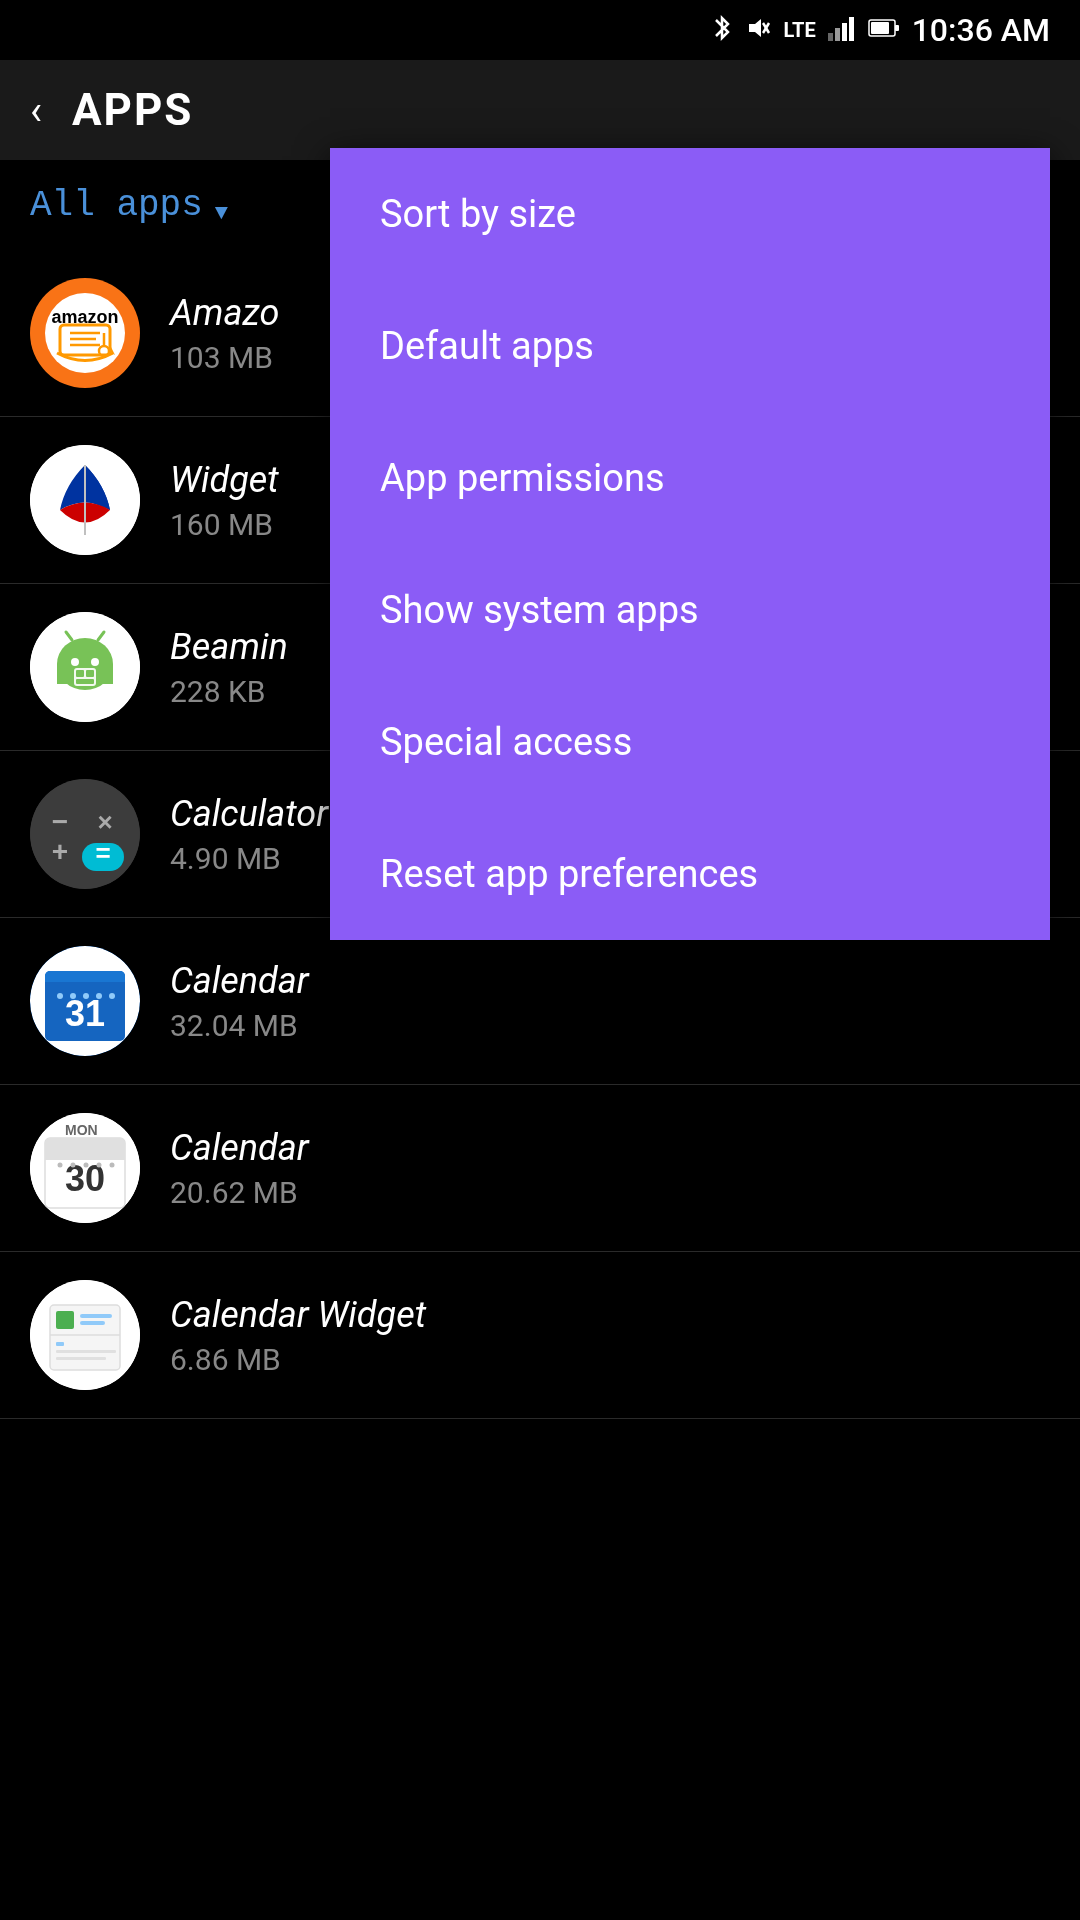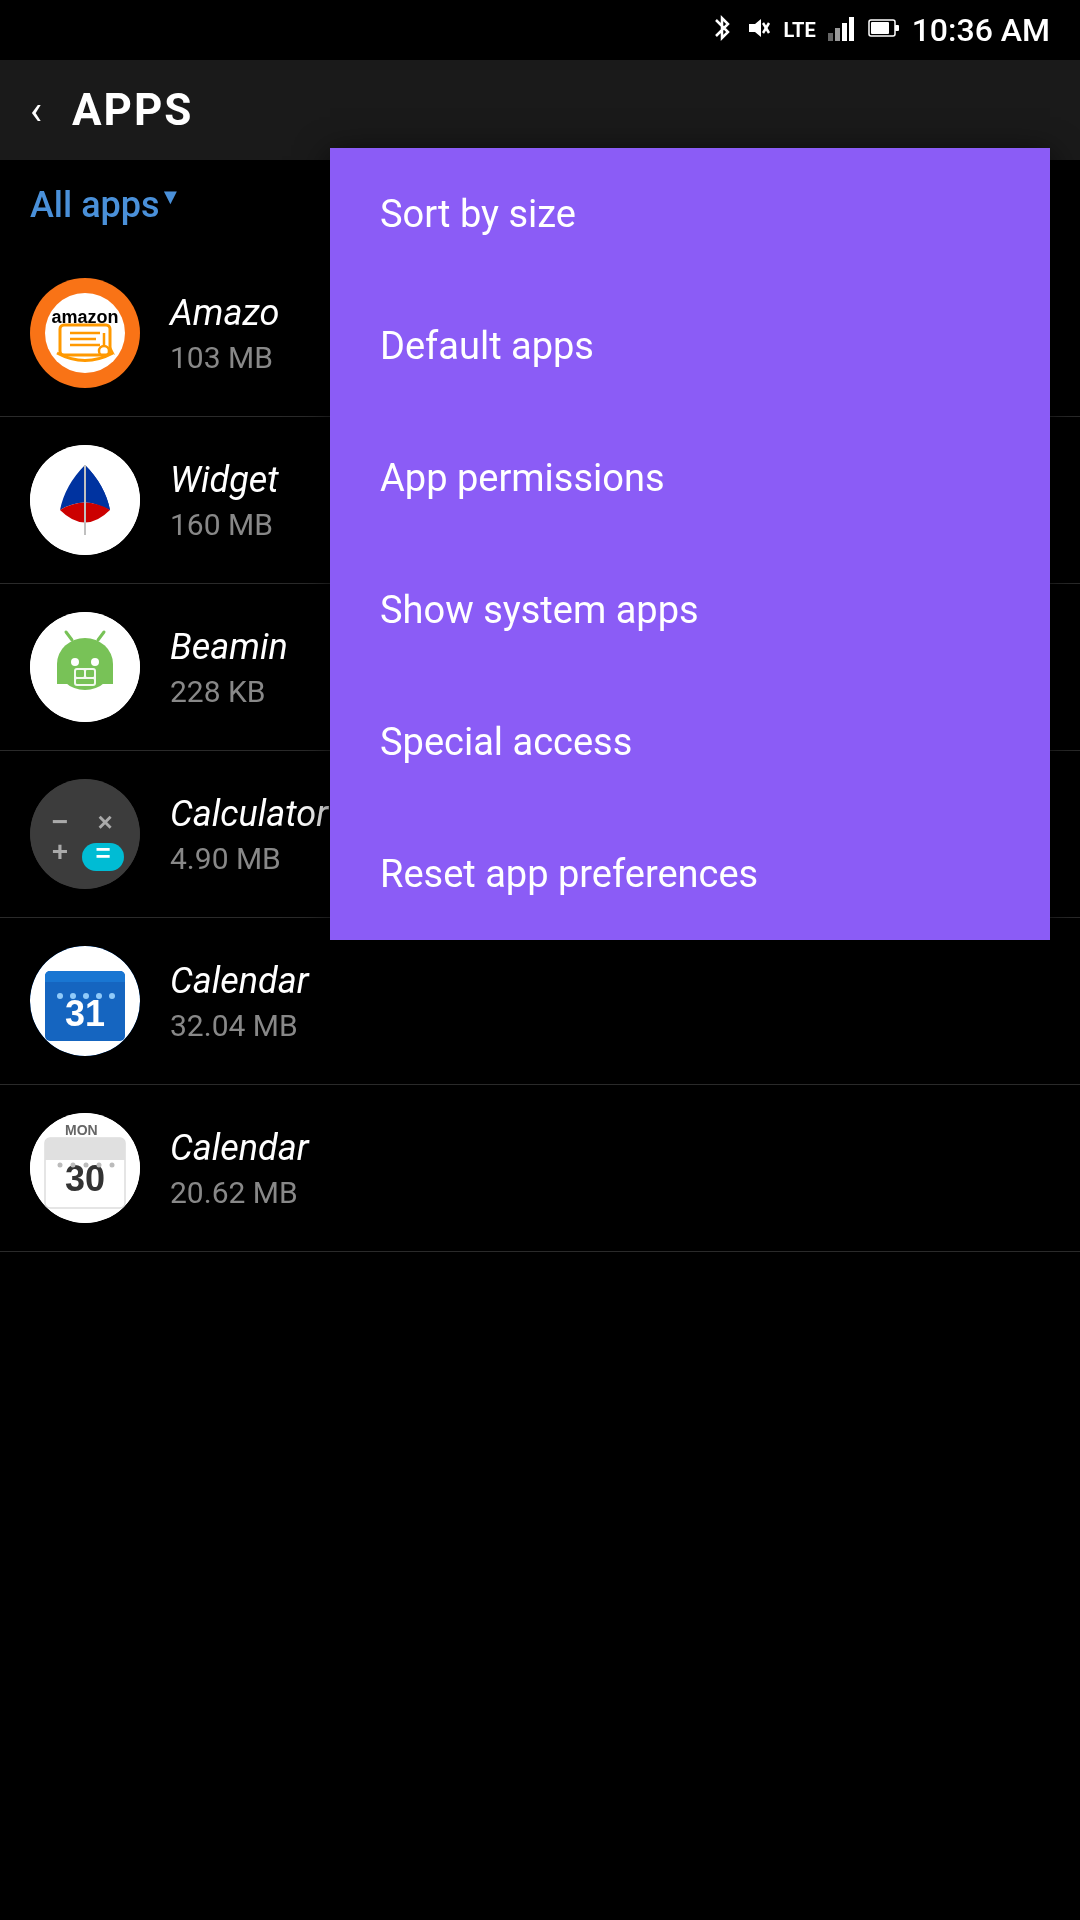--- a/index.html
+++ b/index.html
@@ -68,22 +68,24 @@
       background: #000;
       display: flex;
       align-items: center;
       padding: 0 30px;
     }
     .filter-label {
       color: #4a90d9;
       font-size: 36px;
       font-weight: 500;
       display: flex;
-      align-items: flex-start;
+      align-items: flex-end;
+      gap: 12px;
       cursor: pointer;
+      font-family: Liberation Mono, monospace;
     }
     .dropdown-arrow {
       font-size: 22px;
       color: #4a90d9;
     }
 
     
     .app-list {
       width: 100%;
       background: #000;
@@ -376,20 +378,43 @@
         <circle cx="69" cy="52" r="2.5" fill="#bbb"></circle>
         <circle cx="82" cy="52" r="2.5" fill="#bbb"></circle>
       </svg>
     </div>
     <div class="app-info">
       <span class="app-name">Calendar</span>
       <span class="app-size">20.62 MB</span>
     </div>
   </div>
 
+  <div class="app-item">
+    <div class="app-icon-circle icon-calwidget">
+      <svg width="110" height="110" viewBox="0 0 110 110">
+        <circle cx="55" cy="55" r="55" fill="#fff"></circle>
+        <rect x="20" y="25" width="70" height="65" rx="4" fill="#f5f5f5" stroke="#ddd" stroke-width="1.5"></rect>
+
+        <rect x="26" y="31" width="18" height="18" rx="2" fill="#4CAF50"></rect>
+
+        <rect x="50" y="34" width="32" height="4" rx="2" fill="#90CAF9"></rect>
+        <rect x="50" y="41" width="25" height="4" rx="2" fill="#90CAF9"></rect>
+
+        <line x1="20" y1="55" x2="90" y2="55" stroke="#ddd" stroke-width="1.5"></line>
+
+        <rect x="26" y="62" width="8" height="4" rx="1" fill="#90CAF9"></rect>
+        <rect x="26" y="70" width="60" height="3" rx="1" fill="#e0e0e0"></rect>
+        <rect x="26" y="77" width="50" height="3" rx="1" fill="#e0e0e0"></rect>
+      </svg>
+    </div>
+    <div class="app-info">
+      <span class="app-name">Calendar Widget</span>
+      <span class="app-size">6.86 MB</span>
+    </div>
+  </div>
 
 </div>
 
 <div class="dropdown-overlay">
   <div class="dropdown-item">
     <span>Sort by size</span>
   </div>
   <div class="dropdown-item">
     <span>Default apps</span>
   </div>

